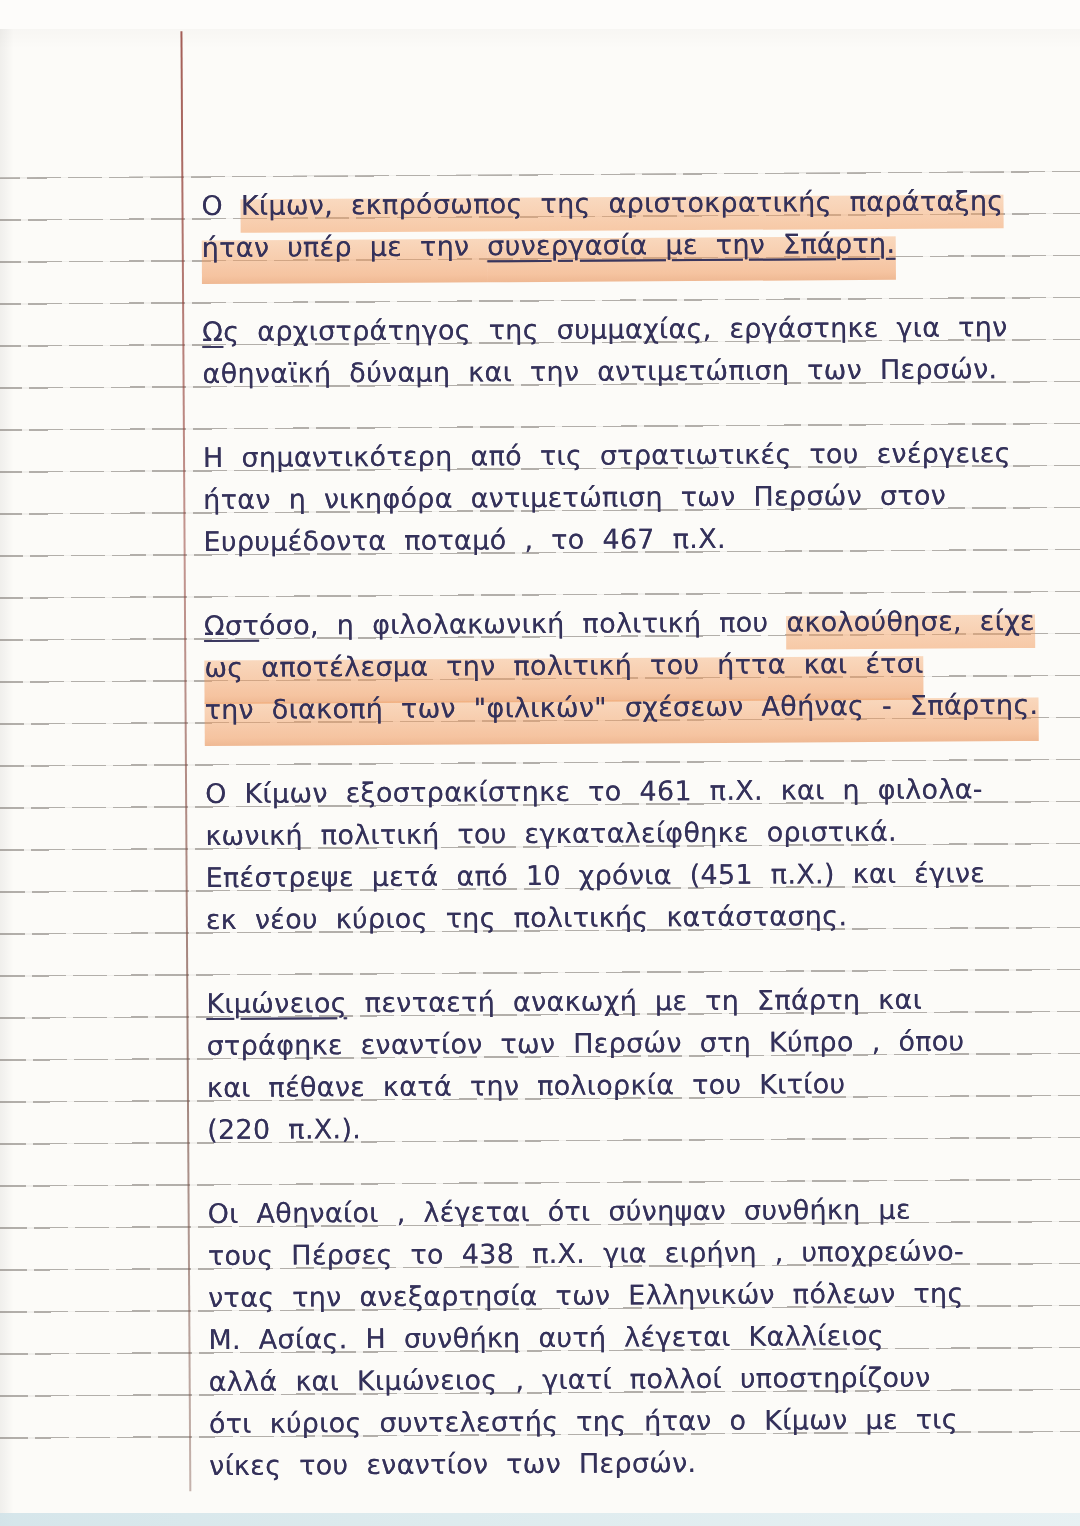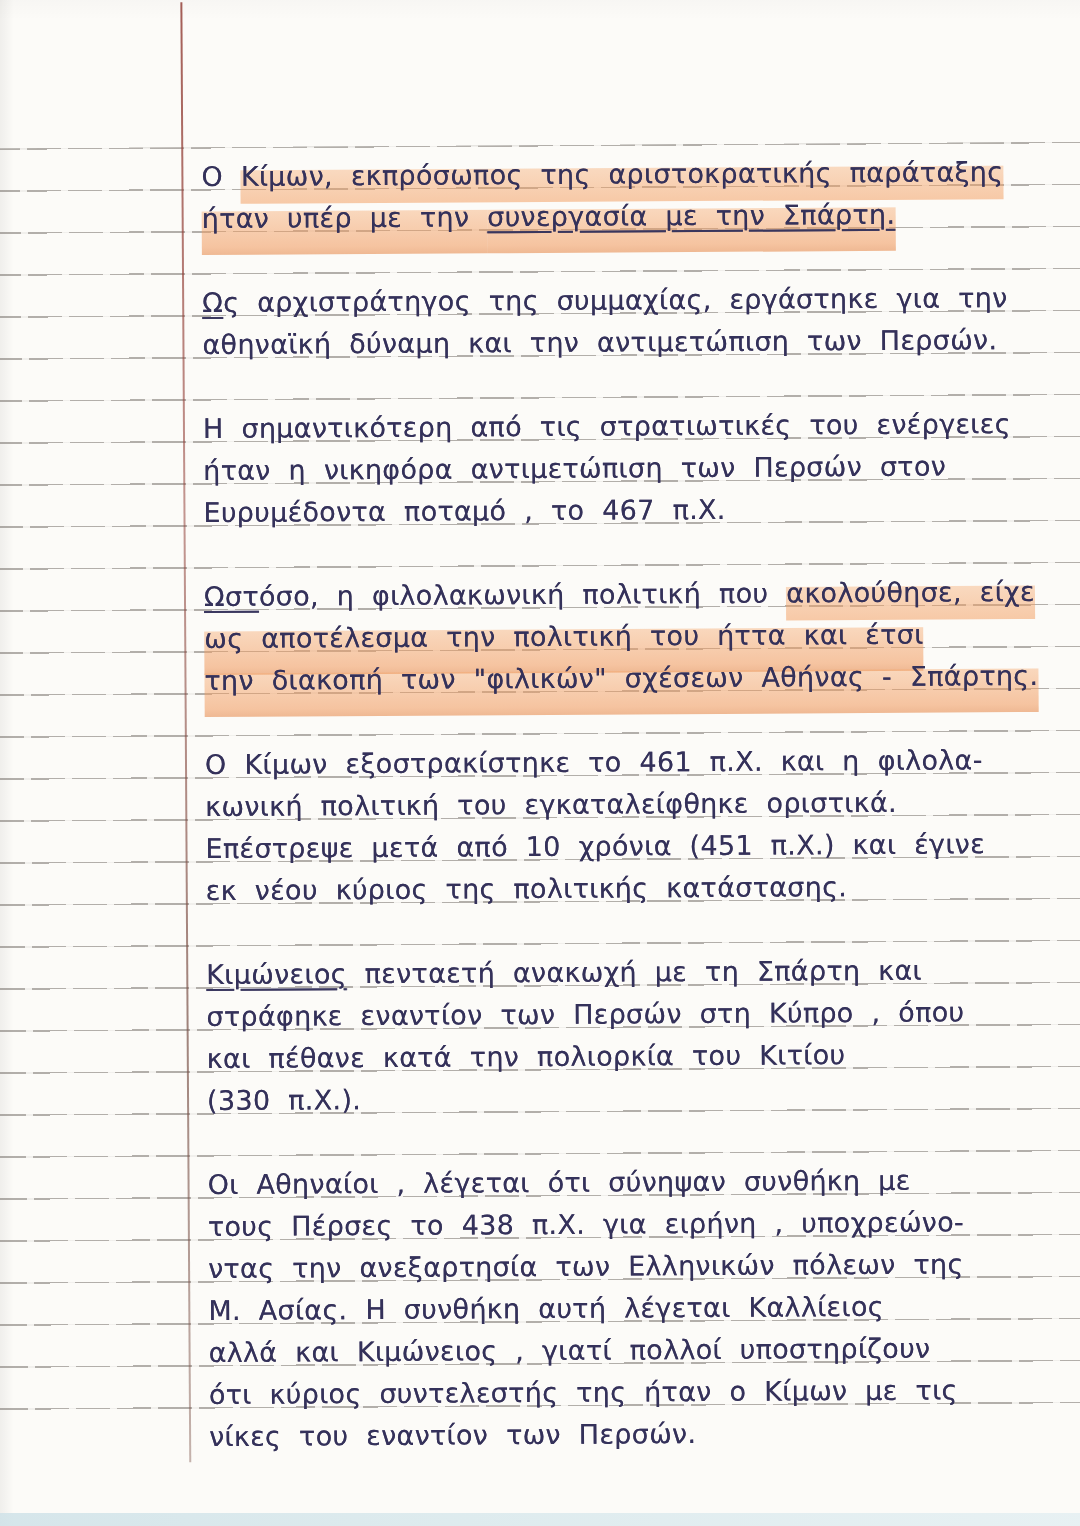--- a/index.html
+++ b/index.html
@@ -8,20 +8,21 @@
     background:#fdfcfa;
     overflow:hidden;
     font-family:"DejaVu Sans",sans-serif;
     position:relative;
   }
   .page{
     position:absolute;inset:0;
     background:linear-gradient(to right, rgba(0,0,0,0.05) 0px, rgba(0,0,0,0.0) 14px),
                linear-gradient(to bottom, rgba(0,0,0,0.02) 0px, rgba(0,0,0,0) 20px),
                #fcfbf8;
+    margin-top:29px;
   }
   .tilt{
     position:absolute;inset:0;
     transform:rotate(-0.35deg);
     transform-origin:50% 50%;
   }
   
   .rules{
     position:absolute;left:-10px;right:-10px;top:145px;height:1266px;
     background-image:
@@ -102,21 +103,21 @@
         <div class="para">
           <div class="line"><span>Ο Κίμων εξοστρακίστηκε το 461 π.Χ. και η φιλολα-</span></div>
           <div class="line"><span>κωνική πολιτική του εγκαταλείφθηκε οριστικά.</span></div>
           <div class="line"><span>Επέστρεψε μετά από 10 χρόνια (451 π.Χ.) και έγινε</span></div>
           <div class="line"><span>εκ νέου κύριος της πολιτικής κατάστασης.</span></div>
         </div>
         <div class="para">
           <div class="line"><span class="ul">Κιμώνειος</span><span> πενταετή ανακωχή με τη Σπάρτη και</span></div>
           <div class="line"><span>στράφηκε εναντίον των Περσών στη Κύπρο , όπου</span></div>
           <div class="line"><span>και πέθανε κατά την πολιορκία του Κιτίου</span></div>
-          <div class="line"><span>(330 π.Χ.).</span></div>
+          <div class="line"><span>(220 π.Χ.).</span></div>
         </div>
         <div class="para">
           <div class="line"><span>Οι Αθηναίοι , λέγεται ότι σύνηψαν συνθήκη με</span></div>
           <div class="line"><span>τους Πέρσες το 438 π.Χ. για ειρήνη , υποχρεώνο-</span></div>
           <div class="line"><span>ντας την ανεξαρτησία των Ελληνικών πόλεων της</span></div>
           <div class="line"><span>Μ. Ασίας. Η συνθήκη αυτή λέγεται Καλλίειος</span></div>
           <div class="line"><span>αλλά και Κιμώνειος , γιατί πολλοί υποστηρίζουν</span></div>
           <div class="line"><span>ότι κύριος συντελεστής της ήταν ο Κίμων με τις</span></div>
           <div class="line"><span>νίκες του εναντίον των Περσών.</span></div>
         </div>

